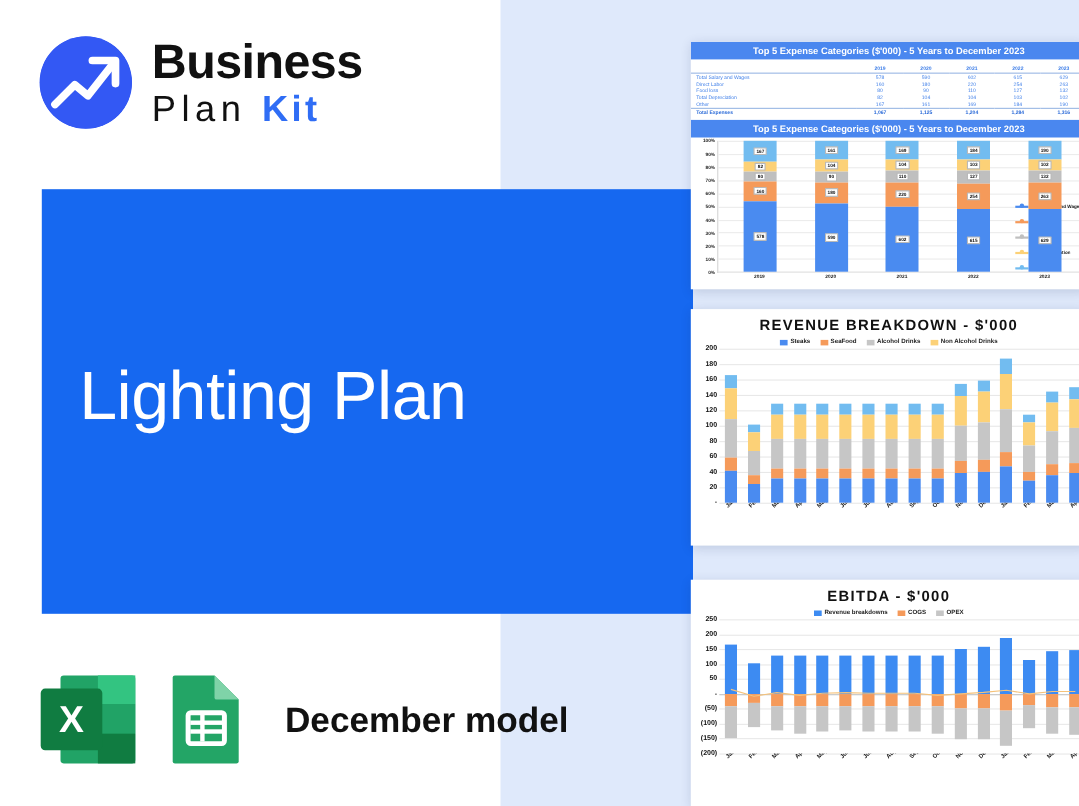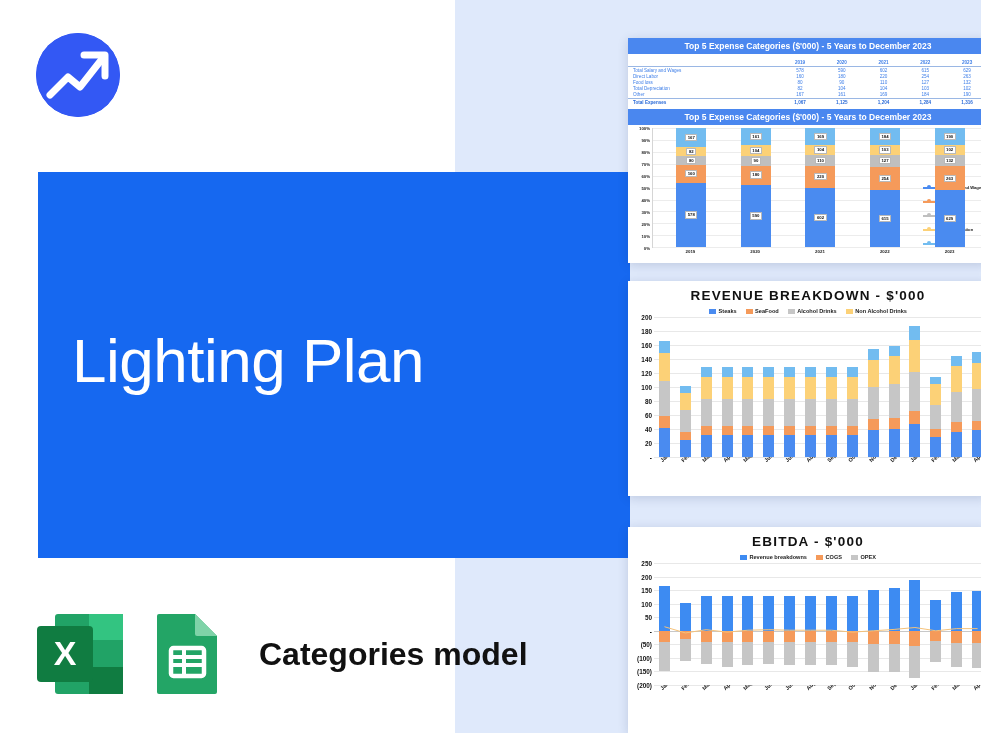--- a/index.html
+++ b/index.html
@@ -93,20 +93,27 @@
 <div id="bg-light-panel"></div>
 <div id="bg-blue-block"></div>
 
 <div id="logo">
   <div id="logo-mark">
     <svg width="84" height="84" viewBox="0 0 84 84">
       <circle cx="42" cy="42" r="42" fill="#3358f4"></circle>
       <path d="M14 62 L32 44 L44 54 L66 26" stroke="#ffffff" stroke-width="7" fill="none" stroke-linecap="round" stroke-linejoin="round"></path>
       <path d="M48 22 L69 22 L69 43" stroke="#ffffff" stroke-width="7" fill="none" stroke-linecap="round" stroke-linejoin="round"></path>
     </svg>
+  </div>
+  <div id="logo-words">
+    <div id="logo-line1">Business</div>
+    <div id="logo-line2">
+      <span>Plan</span>
+      <span class="kit">Kit</span>
+    </div>
   </div>
 </div>
 
 <div id="hero-title">Lighting Plan</div>
 
 <div id="footer-row">
   <div class="app-icon">
     <svg width="90" height="84" viewBox="0 0 90 84">
       <rect x="20" y="2" width="68" height="80" rx="3" fill="#21a366"></rect>
       <rect x="54" y="2" width="34" height="26" fill="#33c481"></rect>
@@ -120,21 +127,21 @@
   <div class="app-icon" style="width:74px;">
     <svg width="74" height="84" viewBox="0 0 74 84">
       <path d="M8 2 h36 l22 22 v56 a2 2 0 0 1 -2 2 H8 a2 2 0 0 1 -2 -2 V4 a2 2 0 0 1 2 -2 z" fill="#23a566"></path>
       <path d="M44 2 l22 22 H46 a2 2 0 0 1 -2 -2 z" fill="#7fd3a8"></path>
       <rect x="20" y="36" width="33" height="28" rx="2.5" fill="none" stroke="#ffffff" stroke-width="4.5"></rect>
       <rect x="22" y="43" width="29" height="4" fill="#ffffff"></rect>
       <rect x="22" y="51" width="29" height="4" fill="#ffffff"></rect>
       <rect x="31" y="38" width="4" height="24" fill="#ffffff"></rect>
     </svg>
   </div>
-  <div id="footer-label">Categories model</div>
+  <div id="footer-label">December model</div>
 </div>
 
 <div class="card" id="card-expense">
   <div class="card-banner">Top 5 Expense Categories ($'000) - 5 Years to December 2023</div>
   <table id="expense-table">
     <thead>
         <tr id="exp-head">
           <th style="width: 42%;"></th>
           <th>2019</th>
           <th>2020</th>

